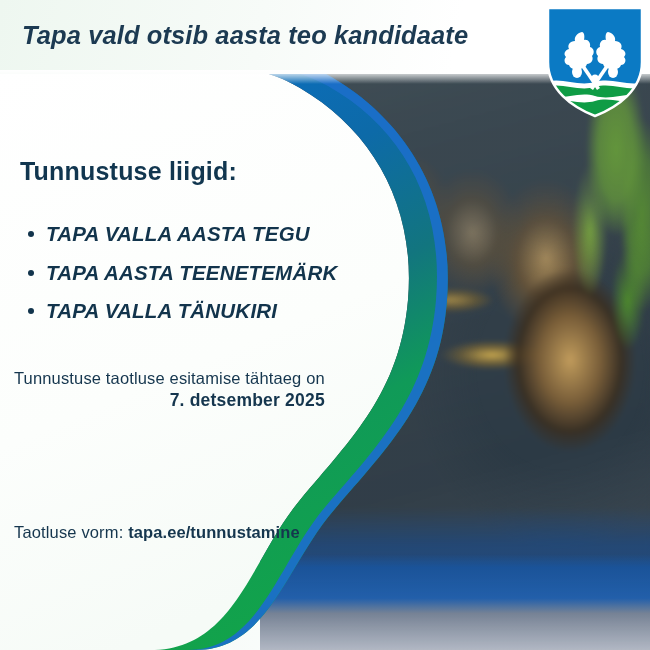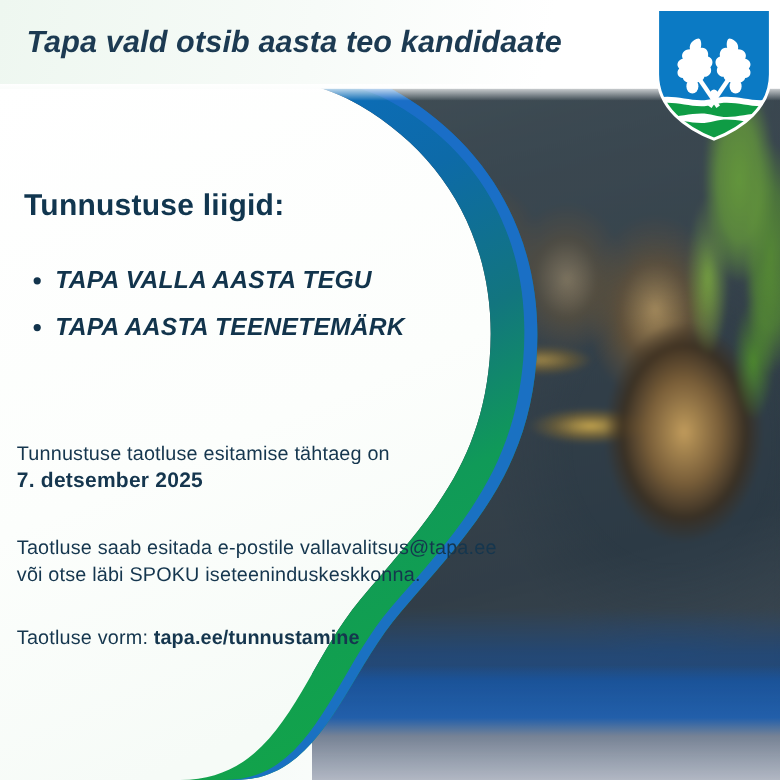--- a/index.html
+++ b/index.html
@@ -94,20 +94,21 @@
     content:"";position:absolute;left:4px;top:9px;
     width:6px;height:6px;border-radius:50%;background:#12344c;
   }
 
   .para{
     position:absolute;
     color:#15364e;
     font-size:16.5px;
     line-height:22px;
     letter-spacing:.15px;
+    text-align:right;
   }
   .p-deadline{left:14px;top:367px;}
   .p-deadline .strong{font-weight:700;font-size:17.5px;letter-spacing:.2px;}
   .p-email{left:14px;top:446px;}
   .p-form{left:14px;top:521px;}
   .p-form .strong{font-weight:700;letter-spacing:.1px;}
 
   
   .emblem{position:absolute;left:546px;top:6px;width:98px;height:112px;}
 </style>
@@ -204,31 +205,28 @@
     <path d="M2,2 L96,2 L96,56 C96,84 72,101 49,110 C26,101 2,84 2,56 Z" fill="none" stroke="#ffffff" stroke-width="2.5"></path>
   </svg>
 
   <div class="content">
 
     <div class="h2">Tunnustuse liigid:</div>
 
     <ul class="kinds">
       <li>TAPA VALLA AASTA TEGU</li>
       <li>TAPA AASTA TEENETEMÄRK</li>
+      <li>TAPA VALLA TÄNUKIRI</li>
     </ul>
 
     <div class="para p-deadline">
       <div>Tunnustuse taotluse esitamise tähtaeg on</div>
       <div class="strong">7. detsember 2025</div>
     </div>
 
-    <div class="para p-email">
-      <div>Taotluse saab esitada e-postile vallavalitsus@tapa.ee</div>
-      <div>või otse läbi SPOKU iseteeninduskeskkonna.</div>
-    </div>
 
     <div class="para p-form">
       <span>Taotluse vorm:</span>
       <span class="strong">tapa.ee/tunnustamine</span>
     </div>
 
   </div>
 
 </div>
 

